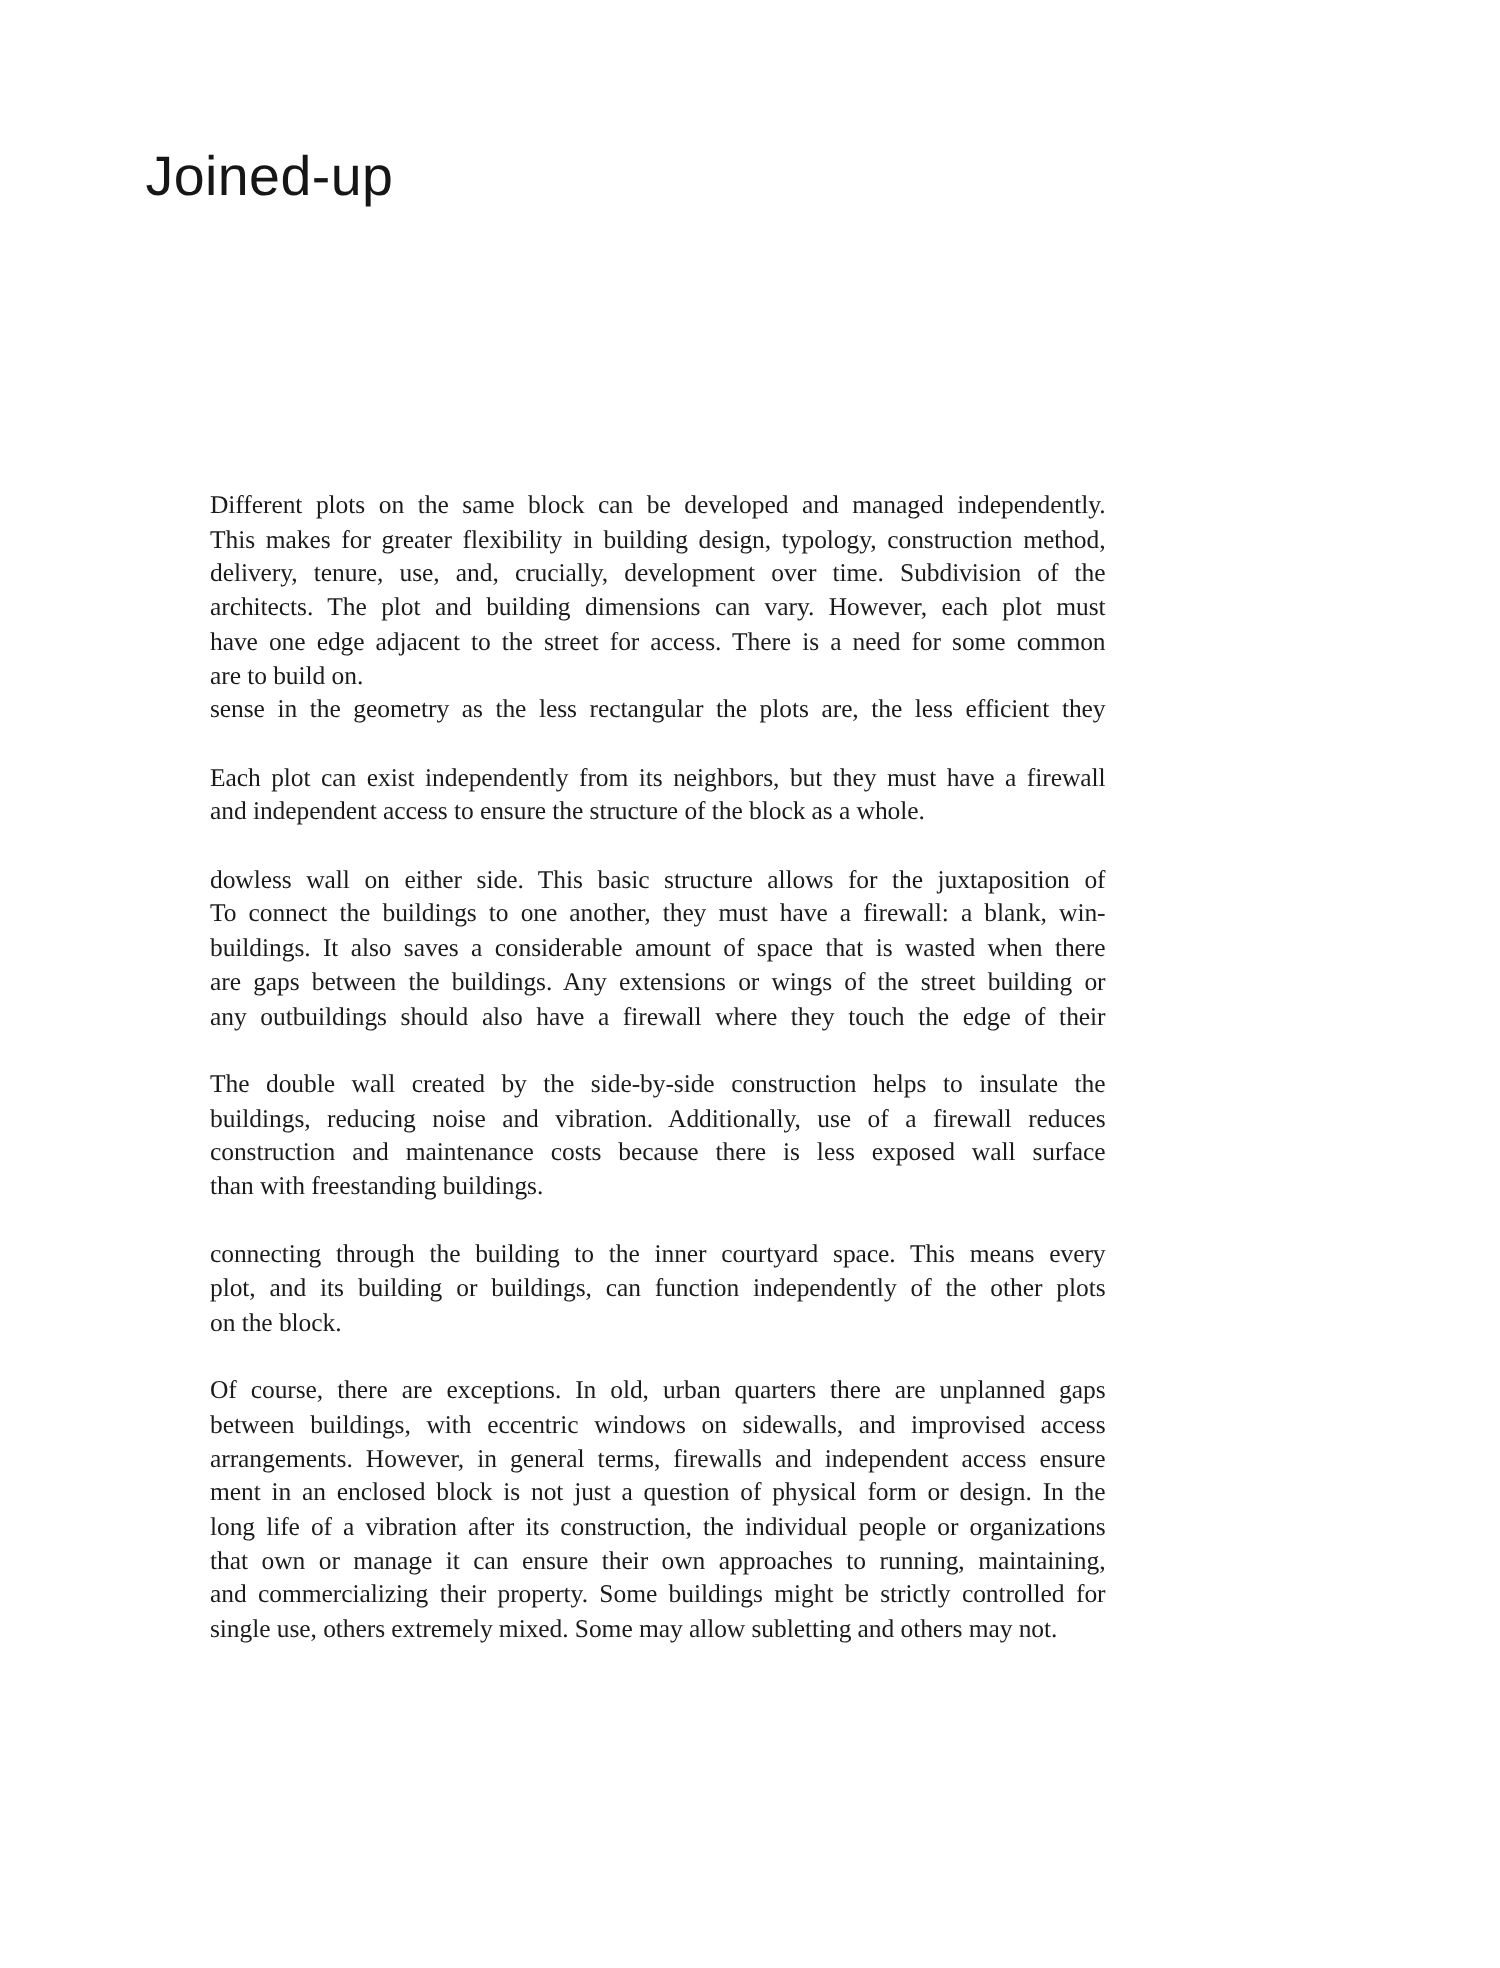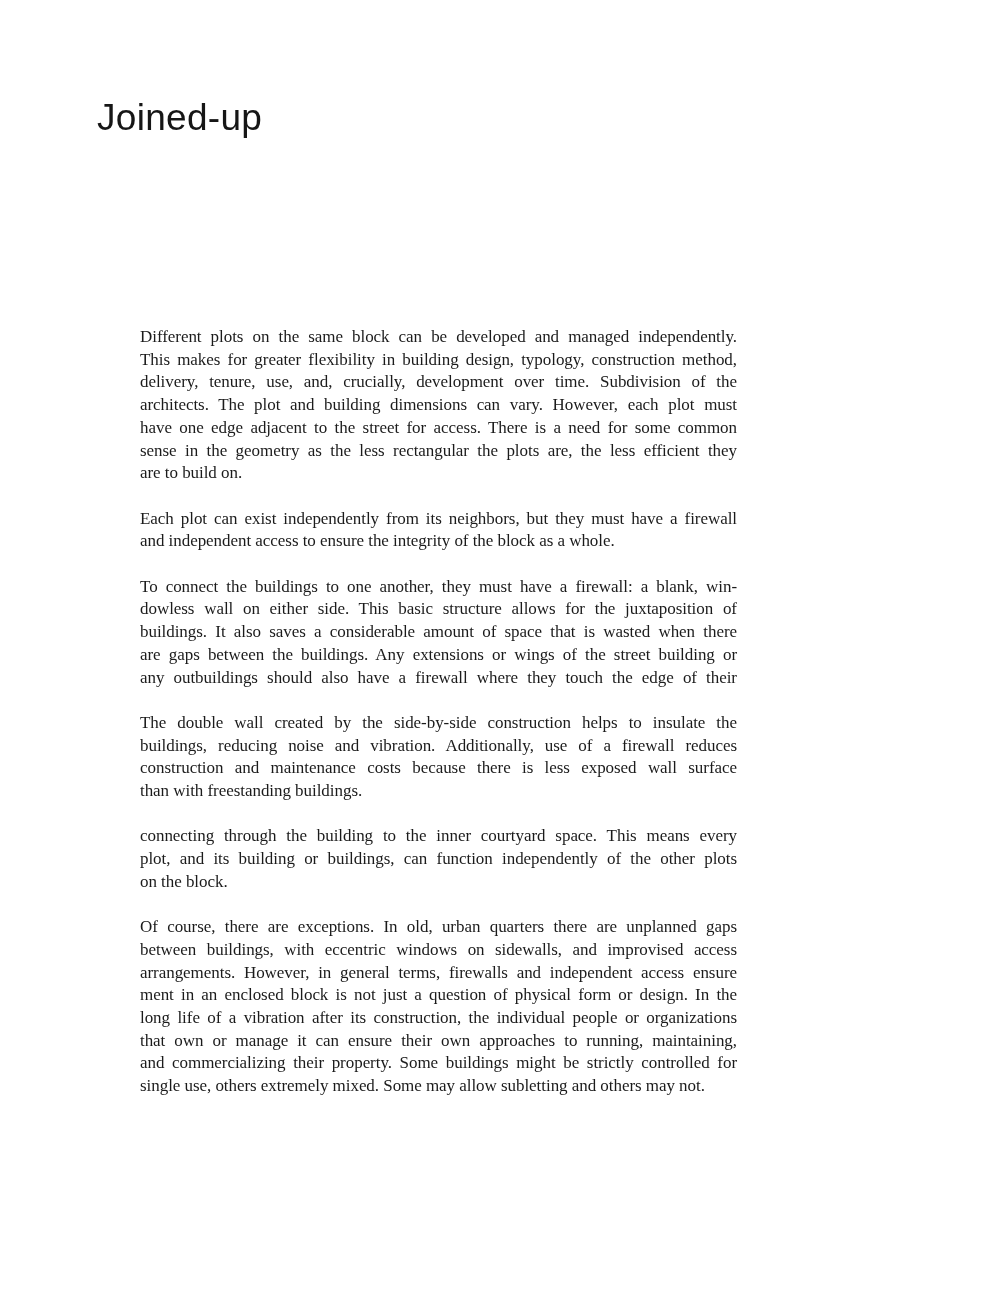--- a/index.html
+++ b/index.html
@@ -72,30 +72,30 @@
 <div class="page">
   <h1 class="chapter-title">Joined-up</h1>
 
   <div class="body-text">
       <div class="para">
         <div class="line">Different plots on the same block can be developed and managed independently.</div>
         <div class="line">This makes for greater flexibility in building design, typology, construction method,</div>
         <div class="line">delivery, tenure, use, and, crucially, development over time. Subdivision of the</div>
         <div class="line">architects. The plot and building dimensions can vary. However, each plot must</div>
         <div class="line">have one edge adjacent to the street for access. There is a need for some common</div>
+        <div class="line last">are to build on.</div>
         <div class="line">sense in the geometry as the less rectangular the plots are, the less efficient they</div>
-        <div class="line last">are to build on.</div>
       </div>
       <div class="para">
         <div class="line">Each plot can exist independently from its neighbors, but they must have a firewall</div>
-        <div class="line last">and independent access to ensure the integrity of the block as a whole.</div>
+        <div class="line last">and independent access to ensure the structure of the block as a whole.</div>
       </div>
       <div class="para">
+        <div class="line">dowless wall on either side. This basic structure allows for the juxtaposition of</div>
         <div class="line">To connect the buildings to one another, they must have a firewall: a blank, win-</div>
-        <div class="line">dowless wall on either side. This basic structure allows for the juxtaposition of</div>
         <div class="line">buildings. It also saves a considerable amount of space that is wasted when there</div>
         <div class="line">are gaps between the buildings. Any extensions or wings of the street building or</div>
         <div class="line">any outbuildings should also have a firewall where they touch the edge of their</div>
       </div>
       <div class="para">
         <div class="line">The double wall created by the side-by-side construction helps to insulate the</div>
         <div class="line">buildings, reducing noise and vibration. Additionally, use of a firewall reduces</div>
         <div class="line">construction and maintenance costs because there is less exposed wall surface</div>
         <div class="line last">than with freestanding buildings.</div>
       </div>

